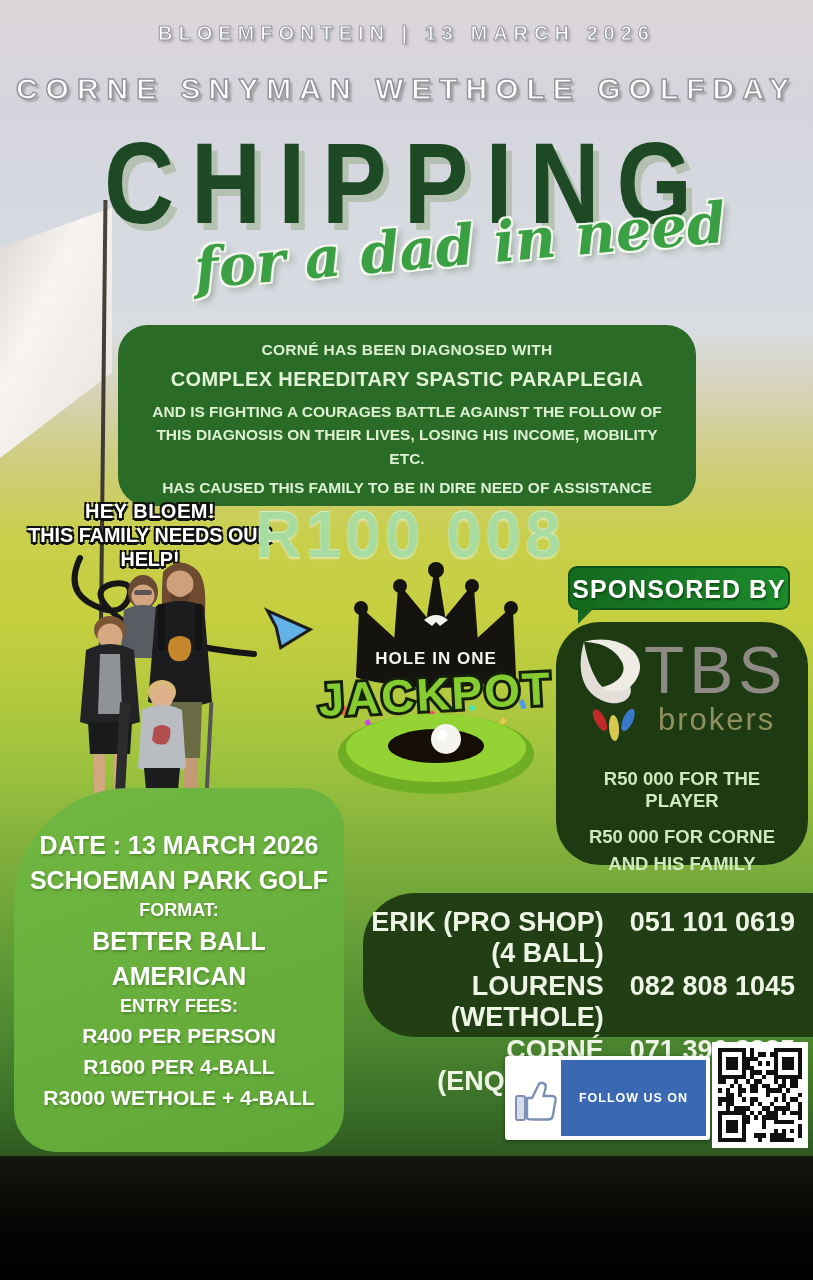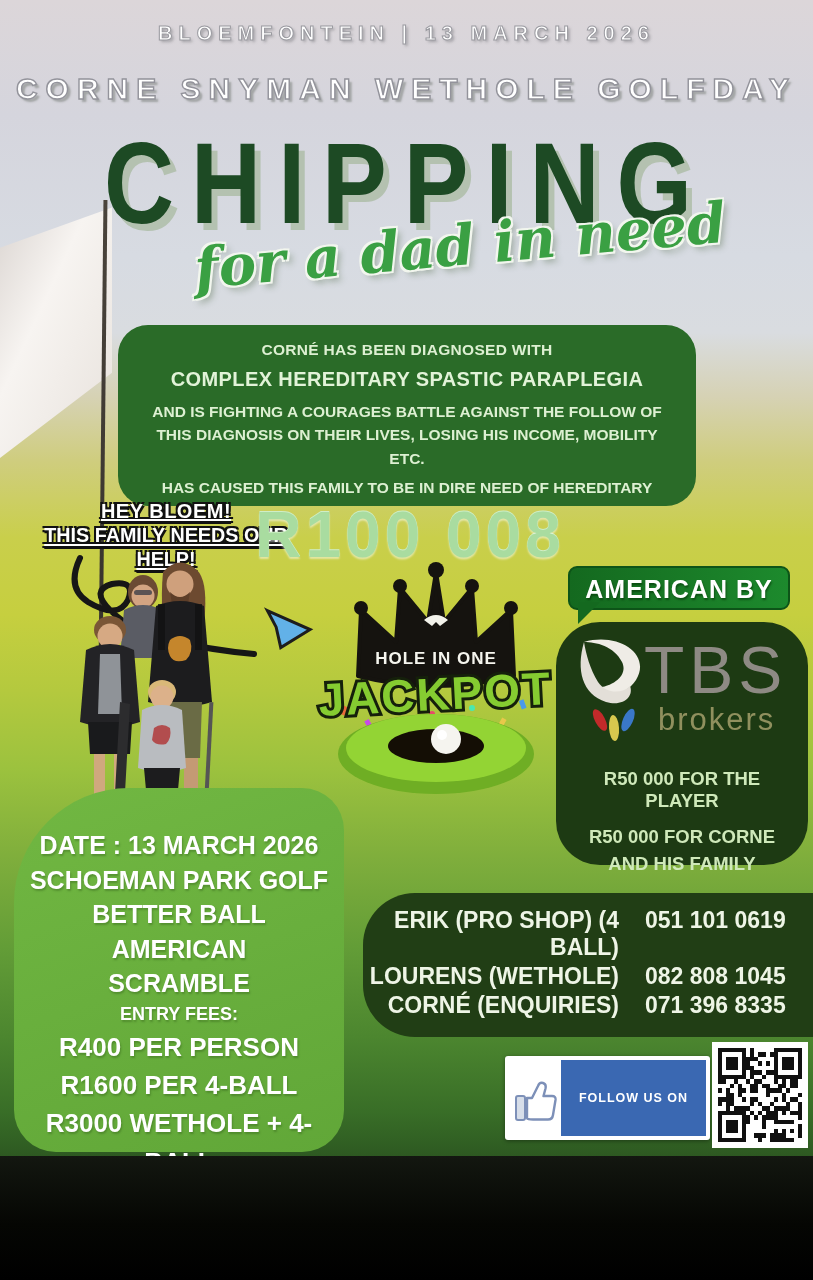--- a/index.html
+++ b/index.html
@@ -35,21 +35,21 @@
   
   .about-box{left:118px;top:325px;width:578px;height:181px;background:#2a6b28;
     border-radius:30px;color:#ddf0d2;text-align:center;box-sizing:border-box;
     padding:16px 30px 0;}
   .about-box p{margin:0 0 9px;font-weight:700;}
   .about-l1{font-size:15.5px;letter-spacing:.3px;}
   .about-l2{font-size:20px;letter-spacing:.4px;color:#e2f3d8;}
   .about-l3{font-size:15.5px;line-height:1.5;}
   .about-l4{font-size:15.5px;margin-top:12px;}
   
-  .callout{left:16px;top:500px;width:300px;text-align:center;color:#fff;font-weight:800;line-height:1.15;text-decoration:underline;}
+  .callout{left:0px;top:500px;width:300px;text-align:center;color:#fff;font-weight:800;line-height:1.15;}
   .callout .c1{font-size:20px;letter-spacing:.5px;
     text-shadow:-2px -2px 0 #111,2px -2px 0 #111,-2px 2px 0 #111,2px 2px 0 #111,0 3px 0 #111;}
   .callout .c2{font-size:21px;transform:scaleX(.94);
     text-shadow:-2px -2px 0 #111,2px -2px 0 #111,-2px 2px 0 #111,2px 2px 0 #111,0 3px 0 #111;}
   
   .prize{left:200px;top:498px;width:420px;text-align:center;color:#a9dca0;font-weight:800;
     font-size:64px;letter-spacing:4px;text-shadow:0 2px 2px rgba(255,255,255,.5),0 -1px 0 #cfeec6;}
   
   .sponsored{left:568px;top:566px;width:222px;height:44px;border-radius:9px;
     background:linear-gradient(90deg,#14691f,#1d8a2d);border:2px solid #0d5418;
@@ -66,28 +66,28 @@
   .tbs-prize1{margin-top:4px;color:#cfe9ba;font-weight:800;font-size:18.5px;}
   .tbs-prize2{margin-top:12px;color:#cfe9ba;font-weight:800;font-size:18.5px;line-height:1.45;}
   
   .details-box{left:14px;top:788px;width:330px;height:364px;
     background:linear-gradient(160deg,#71b742,#61a738);
     border-radius:115px 42px 42px 42px;color:#fff;text-align:center;box-sizing:border-box;
     padding:40px 14px 0;text-shadow:1px 2px 2px rgba(40,80,20,.35);}
   .details-box div{font-weight:800;}
   .d-lg{font-size:25px;line-height:1.38;}
   .d-md{font-size:18px;line-height:1.5;}
-  .d-sm{font-size:26px;line-height:1.48;}
+  .d-sm{font-size:21px;line-height:1.48;}
   
   .bookings-box{left:363px;top:893px;width:450px;height:144px;background:#213e15;
     border-radius:52px 0 0 52px;box-sizing:border-box;padding:14px 18px 0 0;color:#eef5e6;}
   .bookings-heading{text-align:center;font-weight:800;font-size:20px;letter-spacing:5px;
     text-decoration:underline;text-underline-offset:5px;margin:0 0 8px 40px;}
   .contact-grid{display:grid;grid-template-columns:1fr auto;column-gap:26px;row-gap:2px;
-    font-weight:700;font-size:23px;}
+    font-weight:700;font-size:27px;}
   .contact-name{text-align:right;}
   .contact-phone{text-align:left;min-width:150px;}
   
   .fb-badge{left:505px;top:1056px;width:205px;height:84px;background:#fff;border-radius:3px;
     box-shadow:0 1px 4px rgba(0,0,0,.4);display:flex;box-sizing:border-box;padding:4px;}
   .fb-thumb{width:52px;background:#fff;display:flex;align-items:center;justify-content:center;}
   .fb-blue{flex:1;background:#3a68b2;color:#fff;text-align:center;display:flex;flex-direction:column;justify-content:center;}
   .fb-line1{font-size:12.5px;font-weight:700;letter-spacing:1px;}
   .fb-line2{font-size:27px;font-weight:800;letter-spacing:.5px;margin-top:1px;}
   
@@ -111,21 +111,21 @@
 
   <div class="abs topbar">BLOEMFONTEIN  |  13 MARCH 2026</div>
   <div class="abs event-title">CORNE SNYMAN WETHOLE GOLFDAY</div>
   <div class="abs headline">CHIPPING</div>
   <div class="abs tagline">for a dad in need</div>
 
   <div class="abs about-box">
     <p class="about-l1">CORNÉ HAS BEEN DIAGNOSED WITH</p>
     <p class="about-l2">COMPLEX HEREDITARY SPASTIC PARAPLEGIA</p>
     <p class="about-l3">AND IS FIGHTING A COURAGES BATTLE AGAINST THE FOLLOW OF THIS DIAGNOSIS ON THEIR LIVES, LOSING HIS INCOME, MOBILITY ETC.</p>
-    <p class="about-l4">HAS CAUSED THIS FAMILY TO BE IN DIRE NEED OF HEREDITARY</p>
+    <p class="about-l4">HAS CAUSED THIS FAMILY TO BE IN DIRE NEED OF ASSISTANCE</p>
   </div>
 
   <div class="abs callout">
     <div class="c1">HEY BLOEM!</div>
     <div class="c2">THIS FAMILY NEEDS OUR HELP!</div>
   </div>
 
   <div class="abs prize">R100 008</div>
 
   <svg class="abs arrow" width="270" height="110" viewBox="0 0 270 110">
@@ -212,21 +212,21 @@
 
     <g>
       <ellipse cx="124" cy="196" rx="98" ry="40" fill="#6fae24"></ellipse>
       <ellipse cx="124" cy="190" rx="90" ry="34" fill="#93d434"></ellipse>
       <ellipse cx="124" cy="188" rx="48" ry="17" fill="#140e05"></ellipse>
       <circle cx="134" cy="181" r="15" fill="#f5f4ef"></circle>
       <circle cx="130" cy="177" r="5" fill="#ffffff"></circle>
     </g>
   </svg>
 
-  <div class="abs sponsored">AMERICAN BY</div>
+  <div class="abs sponsored">SPONSORED BY</div>
 
   <div class="abs tbs-box">
     <div class="tbs-row">
       <svg width="95" height="120" viewBox="0 0 95 120" style="position:absolute;left:0;top:0">
         <path d="M18 6 C52 -4 86 18 70 44 C60 60 38 62 30 52 C50 50 62 38 56 26 C48 10 30 6 18 6 Z" fill="#efece6"></path>
         <path d="M18 6 C10 34 16 58 40 66 C58 71 68 60 64 50 C56 58 40 58 32 46 C24 33 20 18 18 6 Z" fill="#e3dfd8"></path>
         <ellipse cx="34" cy="84" rx="5" ry="12" fill="#c22a2a" transform="rotate(-28 34 84)"></ellipse>
         <ellipse cx="48" cy="92" rx="5" ry="13" fill="#d8c84e" transform="rotate(-4 48 92)"></ellipse>
         <ellipse cx="62" cy="84" rx="5" ry="12" fill="#3a78c8" transform="rotate(24 62 84)"></ellipse>
       </svg>
@@ -236,22 +236,22 @@
     <div class="tbs-prize1">R50 000 FOR THE PLAYER</div>
     <div class="tbs-prize2">
       <span>R50 000 FOR CORNE</span><br>
       <span>AND HIS FAMILY</span>
     </div>
   </div>
 
   <div class="abs details-box">
     <div class="d-lg">DATE : 13 MARCH 2026</div>
     <div class="d-lg">SCHOEMAN PARK GOLF</div>
+    <div class="d-md">FORMAT:</div>
     <div class="d-lg">BETTER BALL AMERICAN</div>
-    <div class="d-lg">SCRAMBLE</div>
     <div class="d-md">ENTRY FEES:</div>
     <div class="d-sm">R400 PER PERSON</div>
     <div class="d-sm">R1600 PER 4-BALL</div>
     <div class="d-sm">R3000 WETHOLE + 4-BALL</div>
   </div>
 
   <div class="abs bookings-box">
     <div class="contact-grid">
       <span class="contact-name">ERIK (PRO SHOP) (4 BALL)</span>
       <span class="contact-phone">051 101 0619</span>

